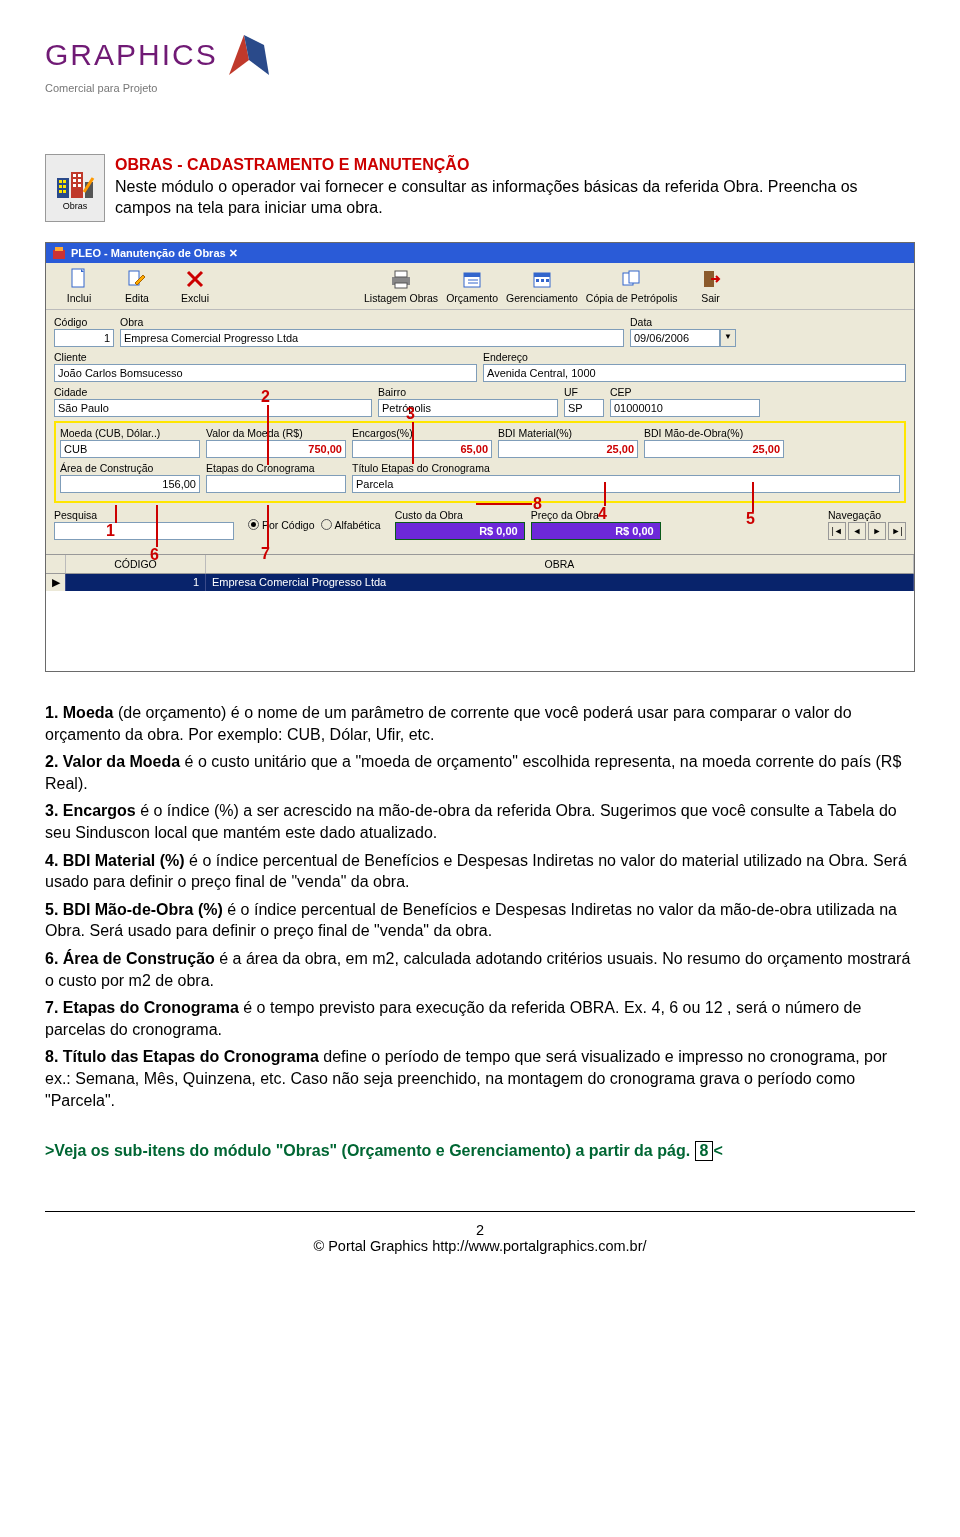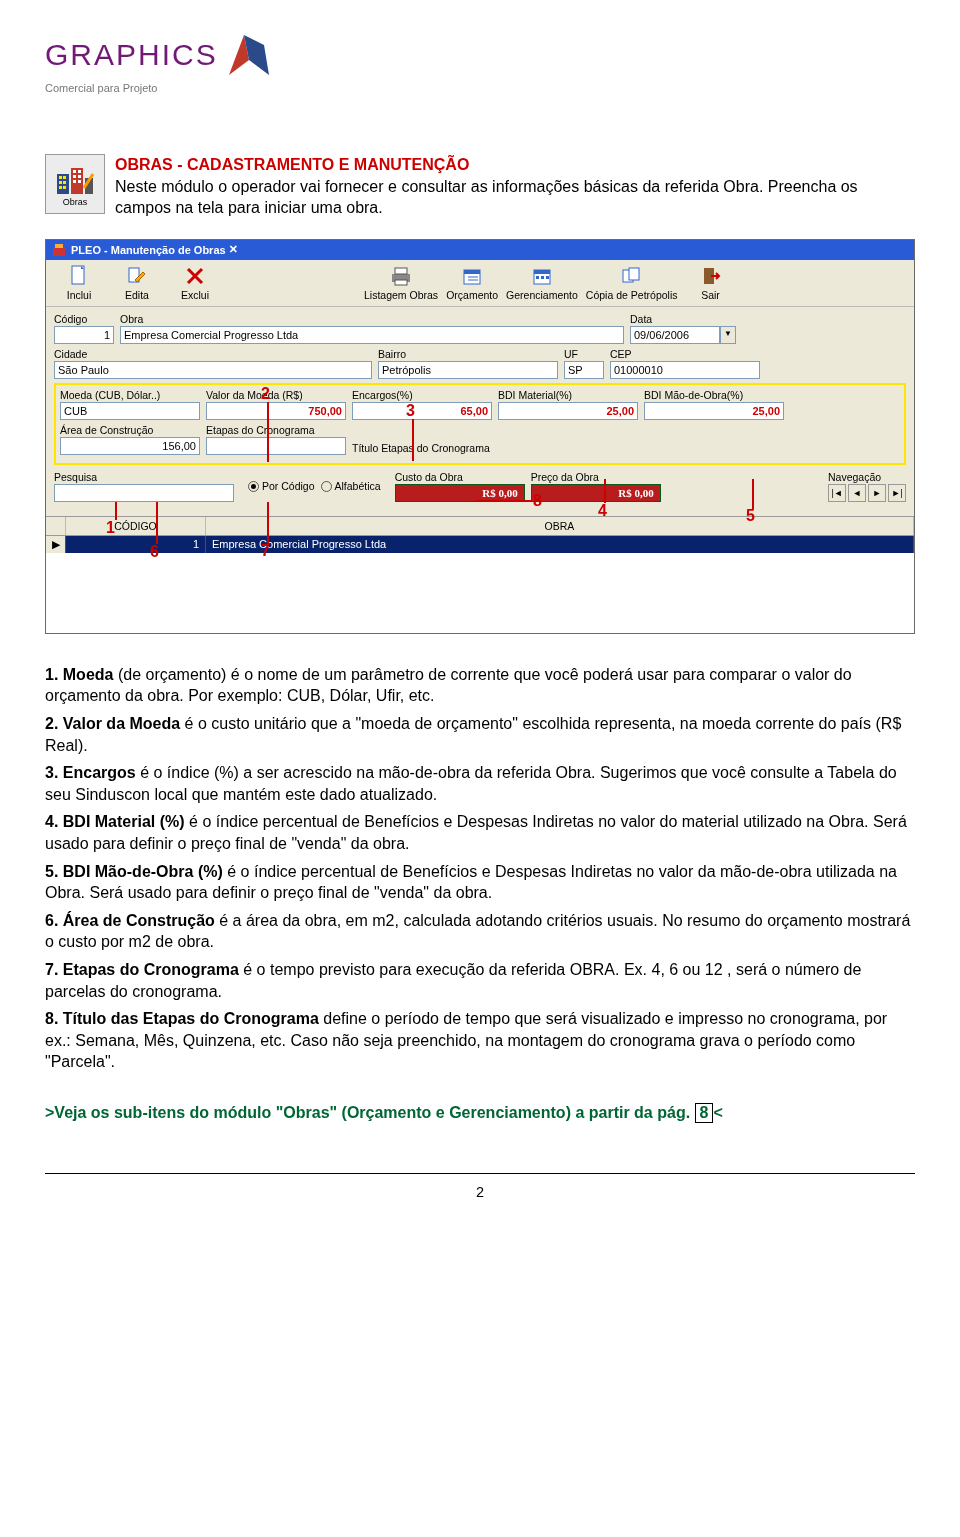--- a/index.html
+++ b/index.html
@@ -5,21 +5,21 @@
   * { box-sizing: border-box; margin: 0; padding: 0; }
   body { font-family: Arial, Helvetica, sans-serif; width: 960px; background: #fff; color: #000; padding: 30px 45px 40px 45px; }
   
   .logo-block { margin-bottom: 60px; }
   .logo { display: flex; align-items: center; gap: 6px; }
   .logo-mark { width: 50px; height: 50px; }
   .logo-text { font-size: 30px; color: #701a75; letter-spacing: 2px; font-weight: 400; }
   .logo-tag { font-size: 11px; color: #777; margin-top: 2px; }
   
   .section { display: flex; align-items: flex-start; gap: 10px; margin-bottom: 20px; }
-  .obras-icon { width: 60px; height: 60px; border: 1px solid #999; background: #ececec; display:flex; flex-direction:column; align-items:center; justify-content:center; font-size:9px; padding-top:2px;}
+  .obras-icon { width: 60px; height: 68px; border: 1px solid #999; background: #ececec; display:flex; flex-direction:column; align-items:center; justify-content:center; font-size:9px; padding-top:2px;}
   .obras-icon svg { margin-bottom:1px;}
   .section-text { flex: 1; font-size: 16px; line-height: 1.35; }
   .section-title { color: #c00; font-weight: 700; }
   
   .app { margin: 10px 0 30px 0; border: 1px solid #6a6a6a; font-family: Tahoma, Arial, sans-serif; font-size: 11px; background: #ece9d8; width: 870px; position: relative; }
   .titlebar { background: linear-gradient(#2a5bd7,#2a5bd7); color: #fff; padding: 3px 6px; font-weight: 700; font-size: 11px; display:flex; align-items:center; justify-content:flex-start;}
   .titlebar-left{display:flex;align-items:center;gap:5px;}
   .close-x{color:#fff; font-weight:700; cursor:pointer; padding:0 3px;}
   .toolbar { display: flex; gap: 8px; padding: 5px 8px; border-bottom: 1px solid #bbb; align-items:flex-end; }
   .toolbar .spacer{flex:0 0 60px;}
@@ -36,21 +36,21 @@
   .date-wrap{display:flex;align-items:center;}
   .date-btn{width:16px;height:18px;border:1px solid #7f9db9;background:#ece9d8;font-size:8px;line-height:14px;text-align:center;cursor:pointer;}
   
   .ann { position:absolute; color:#c00; font-weight:700; font-size:16px; font-family: Arial; pointer-events:none;}
   .arrow-line{position:absolute;background:#c00;pointer-events:none;}
   
   .radio-wrap{display:flex;flex-direction:row;gap:6px;margin:0 8px;}
   .radio-opt{display:flex;align-items:center;gap:3px;font-size:10.5px;}
   .radio-dot{width:11px;height:11px;border:1px solid #555;border-radius:50%;display:inline-flex;align-items:center;justify-content:center;}
   .radio-dot.sel::after{content:'';width:5px;height:5px;background:#000;border-radius:50%;}
-  .green-box{background:#b91c1c;color:#fff;font-weight:700;text-align:right;padding:2px 6px;height:18px;border:1px solid #0a5a1a;font-family:Liberation Serif, serif;}
+  .green-box{background:#6d28d9;color:#fff;font-weight:700;text-align:right;padding:2px 6px;height:18px;border:1px solid #0a5a1a;}
   .nav-btns{display:flex;gap:2px;}
   .nav-btn{width:18px;height:18px;border:1px solid #999;background:#ece9d8;font-size:9px;display:flex;align-items:center;justify-content:center;cursor:pointer;}
   
   .grid{border-top:1px solid #999;}
   .grid-header{display:flex;background:#ece9d8;border-bottom:1px solid #999;}
   .grid-header .cell{padding:3px 6px;font-size:10.5px;border-right:1px solid #bbb;}
   .grid-row{display:flex;background:#08236b;color:#fff;}
   .grid-row .cell{padding:2px 6px;font-size:11px;border-right:1px solid #3a4a8a;}
   .grid-body{background:#fff;height:80px;}
   
@@ -210,20 +210,30 @@
       <div class="fld" style="width:110px">
           <span class="fld-label">Data</span>
           <div class="date-wrap">
             <input class="fld-input" style="width: 90px;" value="09/06/2006">
             <span class="date-btn">▼</span>
           </div>
         </div>
       <div style="width:160px"></div>
     </div>
 
+    <div class="row">
+      <div class="fld" style="flex:1">
+          <span class="fld-label">Cliente</span>
+          <input class="fld-input" value="João Carlos Bomsucesso" style="">
+        </div>
+      <div class="fld" style="flex:1">
+          <span class="fld-label">Endereço</span>
+          <input class="fld-input" value="Avenida Central, 1000" style="">
+        </div>
+    </div>
 
     <div class="row">
       <div class="fld" style="flex:1">
           <span class="fld-label">Cidade</span>
           <input class="fld-input" value="São Paulo" style="">
         </div>
       <div class="fld" style="width:180px">
           <span class="fld-label">Bairro</span>
           <input class="fld-input" value="Petrópolis" style="">
         </div>
@@ -265,20 +275,21 @@
         <div class="fld" style="width:140px">
             <span class="fld-label">Área de Construção</span>
             <input class="fld-input right" value="156,00" style="">
           </div>
         <div class="fld" style="width:140px">
             <span class="fld-label">Etapas do Cronograma</span>
             <input class="fld-input" value="" style="">
           </div>
         <div class="fld" style="flex:1">
             <span class="fld-label">Título Etapas do Cronograma</span>
+            <input class="fld-input" value="Parcela" style="">
           </div>
       </div>
     </div>
 
     <div class="row" style="align-items:center;">
       <div class="fld" style="width:180px">
           <span class="fld-label">Pesquisa</span>
           <input class="fld-input" style="">
         </div>
       <div class="radio-wrap">
@@ -353,13 +364,14 @@
 <p class="desc"><b>7. Etapas do Cronograma</b><span> é o tempo previsto para execução da referida OBRA.  Ex. 4, 6 ou 12 , será o número de parcelas do cronograma.</span></p>
 <p class="desc"><b>8. Título das Etapas do Cronograma</b><span> define o período de tempo que será visualizado e impresso no cronograma, por ex.: Semana, Mês, Quinzena, etc.  Caso não seja preenchido, na montagem do cronograma grava o período como "Parcela".</span></p>
 
 <p class="sub-link">
   <span>&gt;Veja os sub-itens do módulo "Obras" (Orçamento e Gerenciamento) a partir da pág. </span><span class="boxnum">8</span><span>&lt;</span>
 </p>
 
 <hr class="footer-rule">
 <div class="footer">
   <div>2</div>
+  <div>© Portal Graphics http://www.portalgraphics.com.br/</div>
 </div>
 
 </body></html>

